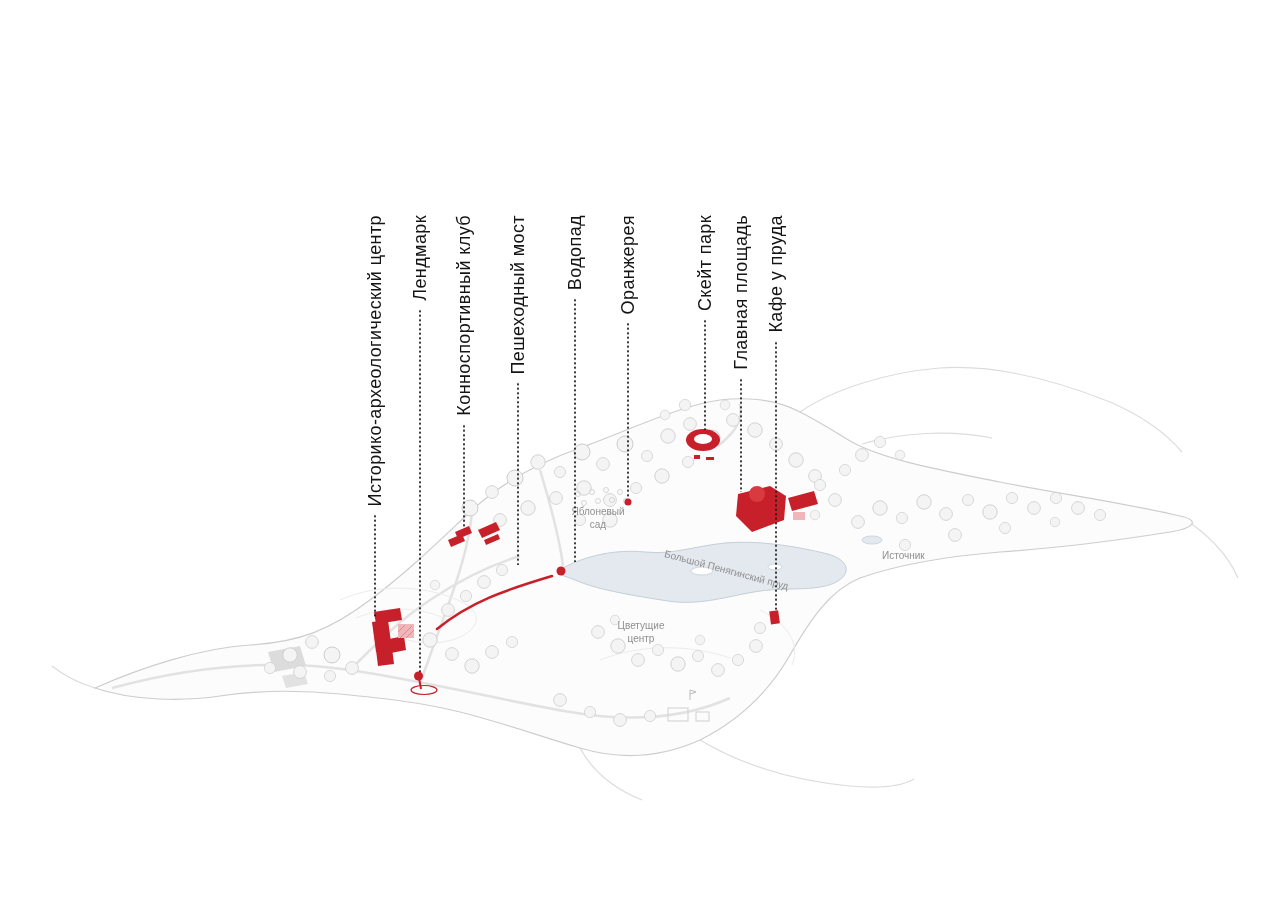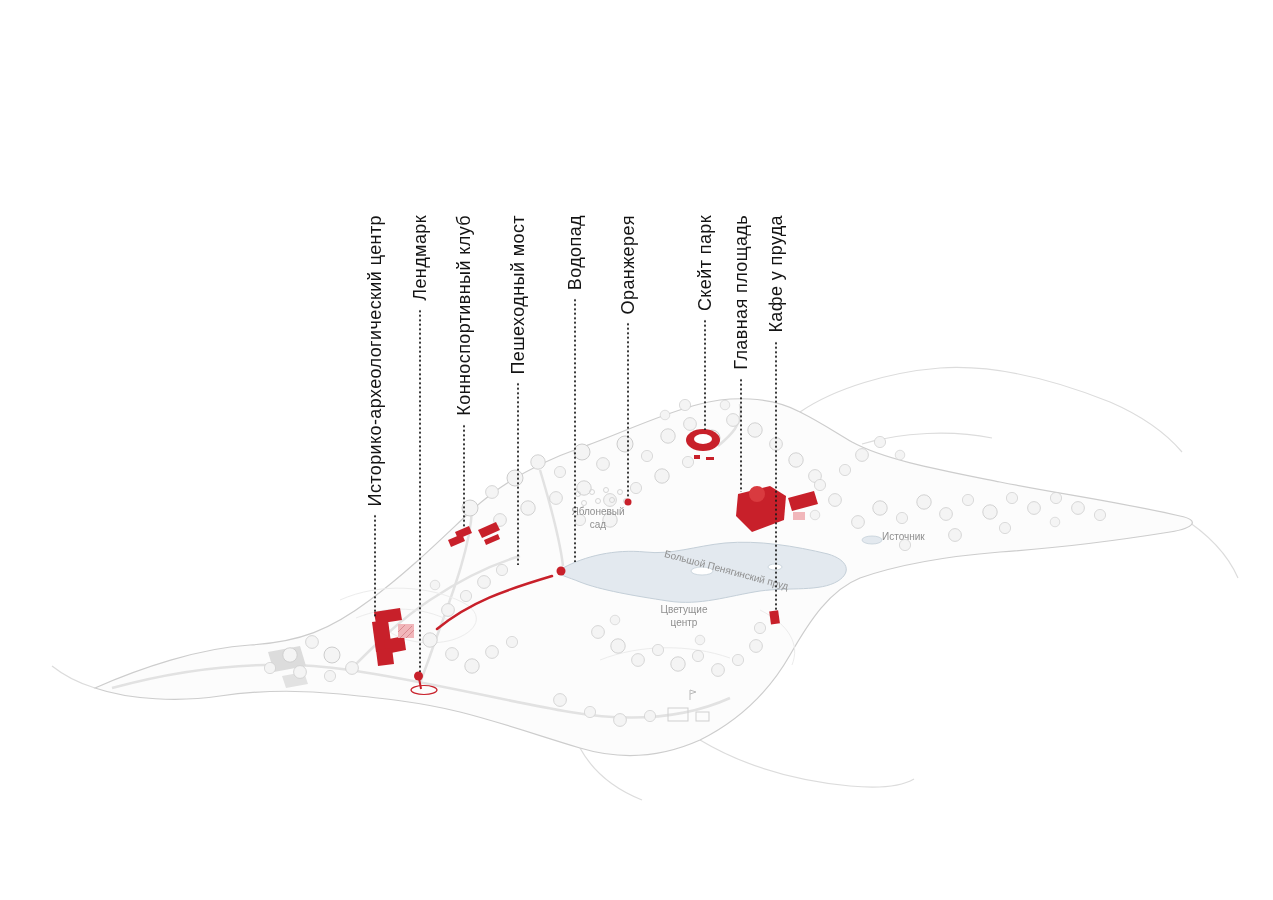--- a/index.html
+++ b/index.html
@@ -255,26 +255,26 @@
     </g>
   </svg>
 
   <div class="map-text" style="left:560px; top:506px; width:76px;">
     <div>Яблоневый</div>
     <div>сад</div>
   </div>
 
   <div class="map-text nowrap pond-label" style="left:666px; top:548px;">Большой Пенягинский пруд</div>
 
-  <div class="map-text" style="left:610px; top:604px; width:62px;margin-left:43px;">
+  <div class="map-text" style="left:610px; top:620px; width:62px;">
     <div>Цветущие</div>
     <div>центр</div>
   </div>
 
-  <div class="map-text nowrap" style="left:882px; top:531px;">Источник</div>
+  <div class="map-text nowrap" style="left:882px; top:550px;">Источник</div>
 
   <div class="poi" style="left:364px; height:403px;">
     <div class="poi-label">Историко-археологический центр</div>
     <div class="poi-line"></div>
   </div>
 
   <div class="poi" style="left:409px; height:457px;">
     <div class="poi-label">Лендмарк</div>
     <div class="poi-line"></div>
   </div>

